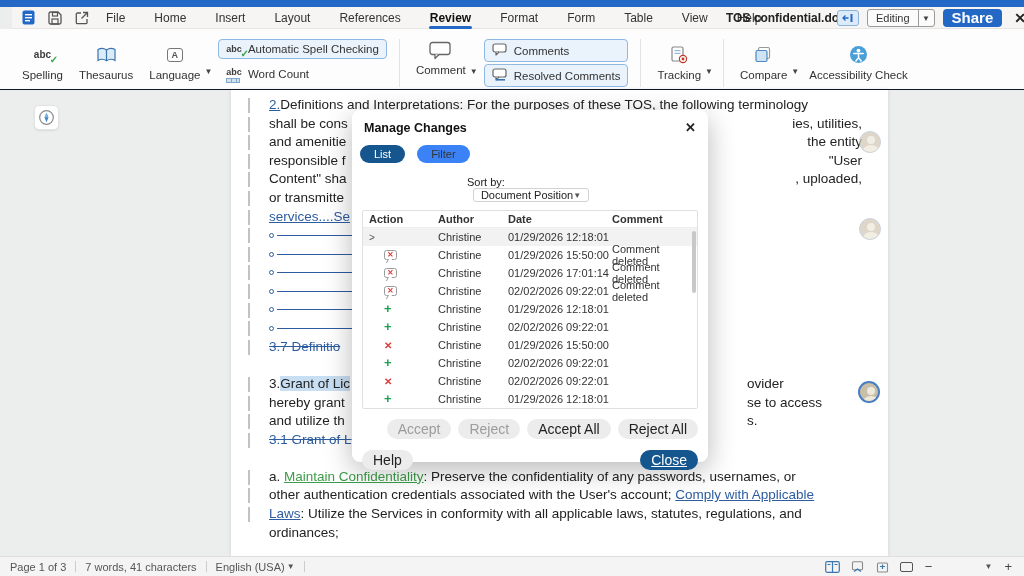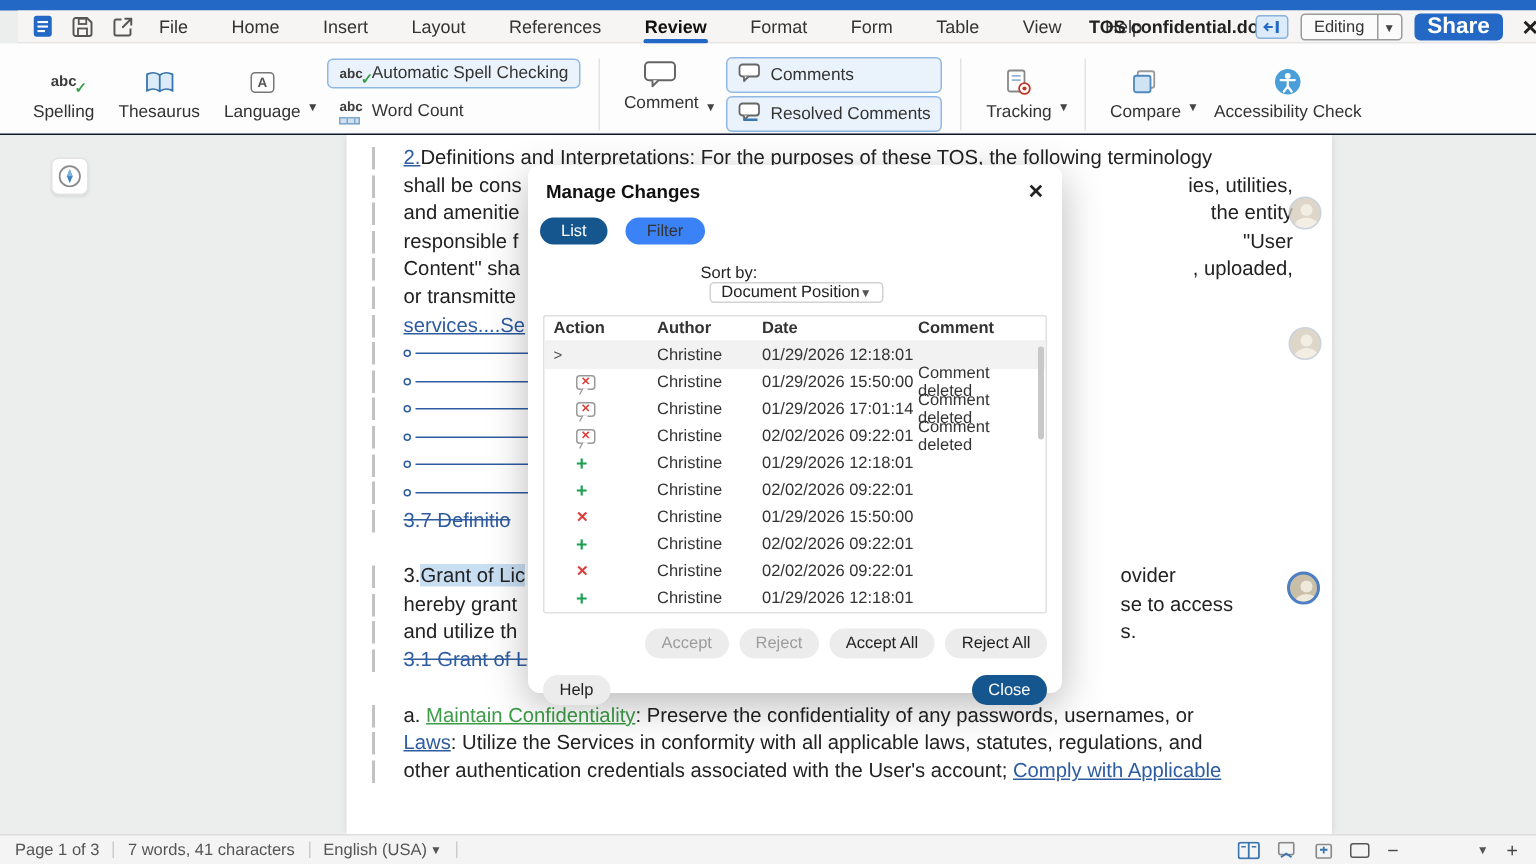--- a/index.html
+++ b/index.html
@@ -91,24 +91,24 @@
   .act { display:inline-block; font-style:normal; line-height:10px; }
   .act:not([data-icon="chevron"]) { margin-left:15px; }
   .act[data-icon="chevron"]::before { content:">"; color:#555; font-size:10px; }
   .act[data-icon="insert"]::before { content:"+"; color:#1ca052; font-weight:bold; font-size:13px; }
   .act[data-icon="delete"]::before { content:"✕"; color:#de3b3b; font-weight:bold; font-size:10px; }
   .act[data-icon="comment-deleted"] { width:13px; height:10px; border:1.3px solid #9a9a9a; border-radius:2.5px; position:relative; }
   .act[data-icon="comment-deleted"]::before { content:""; position:absolute; left:1.5px; bottom:-4px; width:3px; height:4px; background:#fff; border-left:1.3px solid #9a9a9a; transform:skewX(-28deg); }
   .act[data-icon="comment-deleted"]::after { content:"✕"; position:absolute; left:50%; top:50%; transform:translate(-50%,-52%); color:#de3b3b; font-size:7.5px; font-weight:bold; }
   .scroll-thumb { position:absolute; right:1px; top:20px; width:4px; height:62px; border-radius:2px; background:#c8c8c8; }
   .dlg-actions { display:flex; justify-content:flex-end; gap:7px; padding:10px 10px 0 10px; }
-  .pill-btn { height:20px; padding:0 11px; border-radius:10px; background:#ececec; font-size:11px; line-height:20px; color:#222; }
+  .pill-btn { height:20px; padding:0 11px; border-radius:10px; background:#ececec; font-size:14px; line-height:20px; color:#222; }
   .pill-btn.dis { color:#9c9c9c; }
   .dlg-foot { display:flex; justify-content:space-between; padding:11px 10px 0 10px; }
-  .pill-btn.primary { background:#16568e; color:#fff; }
+  .pill-btn.primary { background:#16568e; color:#fff;text-decoration:underline; }
 
   
   .statusbar { position:absolute; left:0; bottom:0; width:100%; height:20px; background:#f4f4f4; border-top:1px solid #dedede; display:flex; align-items:center; font-size:11px; color:#555; padding:0 10px; }
   .sb-sep { width:1px; height:11px; background:#ccc; margin:0 9px; }
   .sb-right { margin-left:auto; display:flex; align-items:center; gap:10px; }
   .sb-ic { display:flex; align-items:center; }
   .zoom-val { color:#444;margin-top:36px; }
   .sb-caret { font-size:8px; color:#555; margin-left:2px; }
   .frame-ic { width:13px; height:10px; border:1.3px solid #555; border-radius:2px; }
   .zbtn { font-size:13px; color:#444; padding:0 2px; }
@@ -337,22 +337,23 @@
             <span class="bline"></span>
           </div>
         <div class="dline cb"><span class="del">3.7 Definitio</span></div>
         <div class="dline"></div>
         <div class="dline cb"><span>3.</span><span class="selhl">Grant of Lic</span><span class="abs-r">ovider</span></div>
         <div class="dline cb"><span>hereby grant</span><span class="abs-r">se to access</span></div>
         <div class="dline cb"><span>and utilize th</span><span class="abs-r">s.</span></div>
         <div class="dline cb"><span class="del">3.1 Grant of L</span></div>
         <div class="dline"></div>
         <div class="dline cb"><span>a. </span><span class="glink">Maintain Confidentiality</span><span>: Preserve the confidentiality of any passwords, usernames, or</span></div>
+        <div class="dline cb"><span>other authentication credentials associated with the User's account; </span><span class="blink">Comply with Applicable</span></div>
         <div class="dline cb"><span class="blink">Laws</span><span>: Utilize the Services in conformity with all applicable laws, statutes, regulations, and</span></div>
-        <div class="dline cb"><span>other authentication credentials associated with the User's account; </span><span class="blink">Comply with Applicable</span></div>
+        <div class="dline"><span>ordinances;</span></div>
       </div>
     </div>
 
     <div class="avatar" style="left:843px; top:41px;"></div>
     <div class="avatar" style="left:843px; top:128px;"></div>
     <div class="avatar active" style="left:842px; top:291px;"></div>
 
     <div class="dialog">
       <div class="dlg-head">
         <span class="dlg-title">Manage Changes</span>

